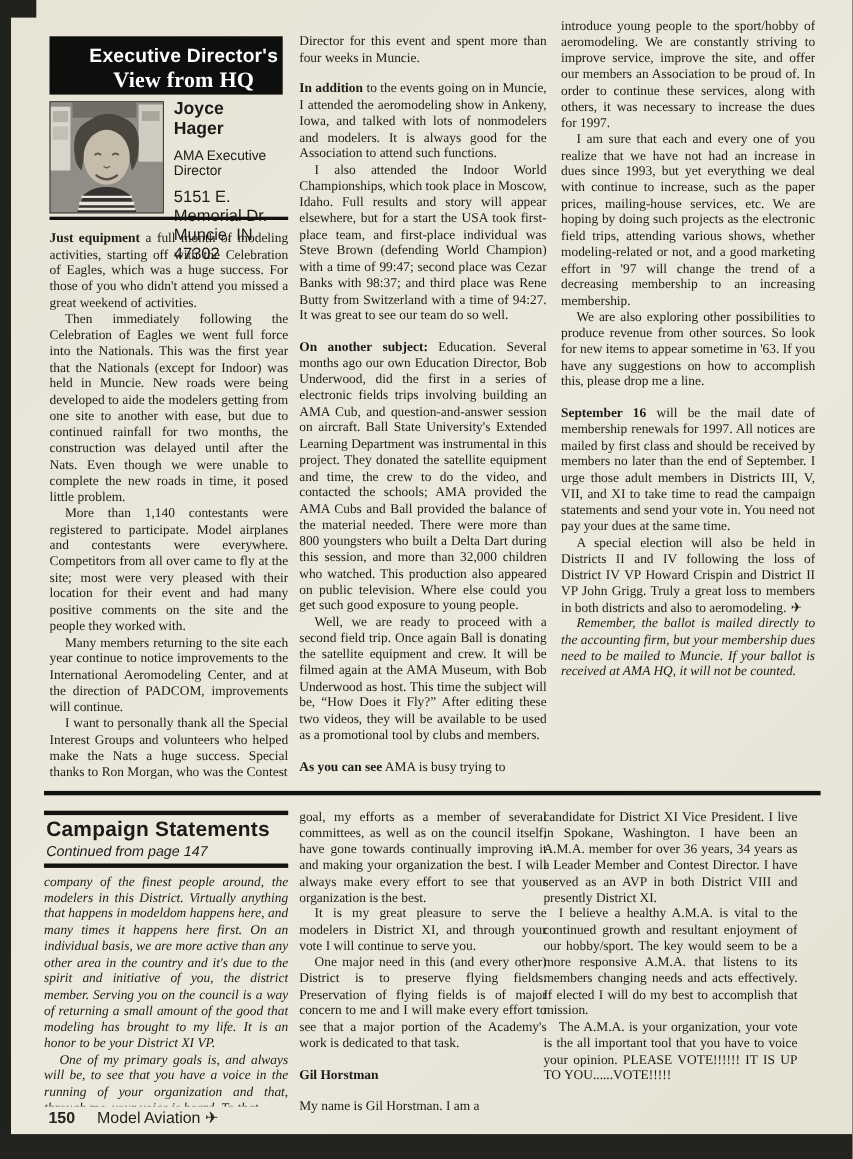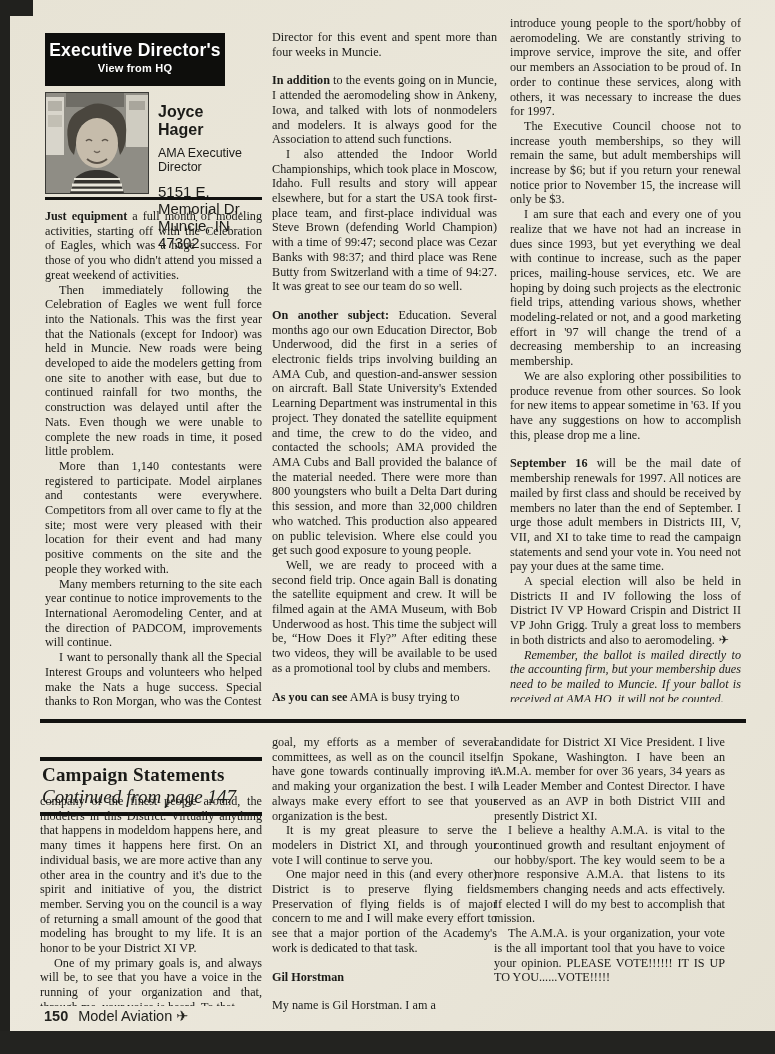--- a/index.html
+++ b/index.html
@@ -13,60 +13,61 @@
   
   .edge-left   { position:absolute; left:0; top:0; width:10px; height:1034px; background:#21211e; }
   .edge-corner { position:absolute; left:0; top:0; width:33px; height:16px; background:#21211e; }
   .edge-bottom { position:absolute; left:0; top:1031px; width:775px; height:23px; background:#232320; }
 
   
   .exec-header {
     position:absolute; left:45px; top:33px; width:180px; height:53px;
     background:#0e0e0c; color:#fefefe; text-align:center;
     font-family:"Liberation Sans", sans-serif;
+    padding-left:32px;
   }
   .exec-header .t1 { font-size:17.5px; font-weight:bold; letter-spacing:.2px; padding-top:7px; }
-  .exec-header .t2 { font-size:11px;  font-weight:bold; letter-spacing:.2px; margin-top:1px; }
+  .exec-header .t2 { font-size:20px;  font-weight:bold; letter-spacing:.2px; margin-top:1px;font-family:Liberation Serif, serif; }
 
   .author { position:absolute; left:45px; top:91px; width:217px; height:103px; }
   .photo  { position:absolute; left:0; top:1px; width:102px; height:100px; border:1px solid #3a3a36; background:#8e8c84; }
-  .author-info { position:absolute; left:113px; top:0; width:104px; font-family:"Liberation Sans", sans-serif;margin-top:12px; }
+  .author-info { position:absolute; left:113px; top:0; width:104px; font-family:"Liberation Sans", sans-serif; }
   .author-name { font-size:16px; font-weight:bold; line-height:1.12; width:64px; }
   .author-role { font-size:12.5px; line-height:1.15; margin-top:7px; width:100px; }
   .author-addr { font-size:15px; line-height:1.15; margin-top:8px; }
   .exec-rule { position:absolute; left:45px; top:197px; width:217px; height:3px; background:#121210; }
 
   
   .col { position:absolute; text-align:justify; font-size:12.2px; line-height:14.7px; overflow:hidden; }
   .col p { margin:0; }
   .col p.ind { text-indent:14px; }
   .col p.gap { margin-top:14px; }
   .col p.it  { font-style:italic; }
   .col .lead { font-weight:bold; }
   .col p.name { font-weight:bold; }
   .col1top { left:45px;  top:209px; width:217px; height:506px; }
   .col2top { left:272px; top:30px;  width:225px; height:686px; }
   .col3top { left:510px; top:16px;  width:231px; height:686px; }
 
   .mid-rule { position:absolute; left:40px; top:719px; width:706px; height:4px; background:#121210; }
 
   
-  .camp-head { position:absolute; left:40px; top:737px; width:222px; font-family:Liberation Serif, serif;margin-top:20px; }
+  .camp-head { position:absolute; left:40px; top:737px; width:222px; font-family:Liberation Sans, sans-serif; }
   .camp-head .rule { height:4px; background:#121210; }
   .camp-title { font-size:19px; font-weight:bold; letter-spacing:.2px; margin:3px 0 0 2px; }
-  .camp-cont  { font-size:19px; font-style:italic; margin:0 0 4px 2px; }
+  .camp-cont  { font-size:13px; font-style:italic; margin:0 0 4px 2px; }
 
-  .col1bot { left:40px;  top:794px; width:222px; height:212px; }
+  .col1bot { left:40px;  top:794px; width:222px; height:212px;font-style:italic; }
   .col2bot { left:272px; top:735px; width:225px; height:280px; }
   .col3bot { left:494px; top:735px; width:231px; height:280px; }
 
   .plane { font-style:normal; margin-left:4px; }
 
   .footer { position:absolute; left:44px; top:1008px; font-family:"Liberation Sans", sans-serif; font-size:14.5px; color:#23231f; }
-  .footer .num { font-weight:bold; margin-right:10px; }
+  .footer .num { font-weight:bold; margin-right:20px; }
 </style>
 </head>
 <body>
 
 <div class="page">
   <div class="edge-left"></div>
   <div class="edge-corner"></div>
 
   <div class="exec-header">
     <div class="t1">Executive Director's</div>
@@ -118,21 +119,20 @@
     <p>Director for this event and spent more than four weeks in Muncie.</p>
     <p class="gap"><b class="lead">In addition</b><span> to the events going on in Muncie, I attended the aeromodeling show in Ankeny, Iowa, and talked with lots of nonmodelers and modelers.  It is always good for the Association to attend such functions.</span></p>
     <p class="ind">I also attended the Indoor World Championships, which took place in Moscow, Idaho. Full results and story will appear elsewhere, but for a start the USA took first-place team, and first-place individual was Steve Brown (defending World Champion) with a time of 99:47; second place was Cezar Banks with 98:37; and third place was Rene Butty from Switzerland with a time of 94:27.  It was great to see our team do so well.</p>
     <p class="gap"><b class="lead">On another subject:</b><span>  Education.  Several months ago our own Education Director, Bob Underwood, did the first in a series of electronic fields trips involving building an AMA Cub,  and question-and-answer session on aircraft.  Ball State University's Extended Learning Department was instrumental in this project.  They donated the satellite equipment and time, the crew to do the video, and contacted the schools; AMA provided the AMA Cubs and Ball provided the balance of the material needed. There were more than 800 youngsters who built a Delta Dart during this session, and more than 32,000 children who watched. This production also appeared on public television.  Where else could you get such good exposure to young people.</span></p>
     <p class="ind">Well, we are ready to proceed with a second field trip.  Once again Ball is donating the satellite equipment and crew. It will be filmed again at the AMA Museum, with Bob Underwood as host.  This time the subject will be, “How Does it Fly?”  After editing these two videos, they will be available to be used as a promotional tool by clubs and members.</p>
     <p class="gap"><b class="lead">As you can see</b><span> AMA is busy trying to</span></p>
   </div>
 
   <div class="col col3top">
     <p>introduce young people to the sport/hobby of aeromodeling.  We are constantly striving to improve service, improve the site, and offer our members an Association to be proud of.  In order to continue these services, along with others,  it was necessary to increase the dues for 1997.</p>
-    <p class="ind">The Executive Council choose not to increase youth memberships, so they will remain the same, but adult memberships will increase by $6; but if you return your renewal notice prior to November 15, the increase will only be $3.</p>
     <p class="ind">I am sure that each and every one of you realize that we have not had an increase in dues since 1993, but yet everything we deal with continue to increase, such as the paper prices, mailing-house services, etc.  We are hoping by doing such projects as the electronic field trips, attending various shows, whether modeling-related or not, and a good marketing effort in '97 will change the trend of a decreasing membership to an increasing membership.</p>
     <p class="ind">We are also exploring other possibilities to produce revenue from other sources.  So look for new items to appear sometime in '63. If you have any suggestions on how to accomplish this, please drop me a line.</p>
     <p class="gap"><b class="lead">September 16</b><span> will be the mail date of membership renewals for 1997. All notices are mailed by first class and should be received by members no later than the end of September. I urge those adult members in Districts III, V, VII, and XI to take time to read the campaign statements and send your vote in.  You need not pay your dues at the same time.</span></p>
     <p class="ind"><span>A special election will also be held in Districts II and IV following the loss of District IV VP Howard Crispin and District II VP John Grigg.  Truly a great loss to members in both districts and also to aeromodeling.</span><span class="plane">✈</span></p>
     <p class="ind it">Remember, the ballot is mailed directly to the accounting firm, but your membership dues need to be mailed to Muncie. If your ballot is received at AMA HQ, it will not be counted.</p>
   </div>
 
   <div class="mid-rule"></div>
 
   <div class="camp-head">

